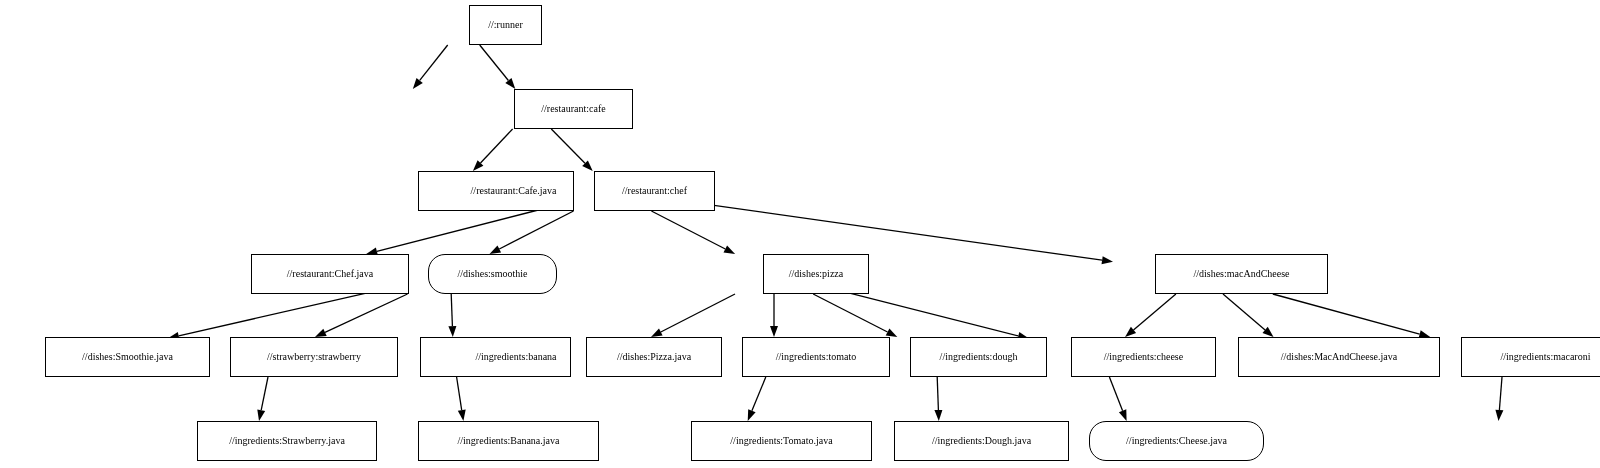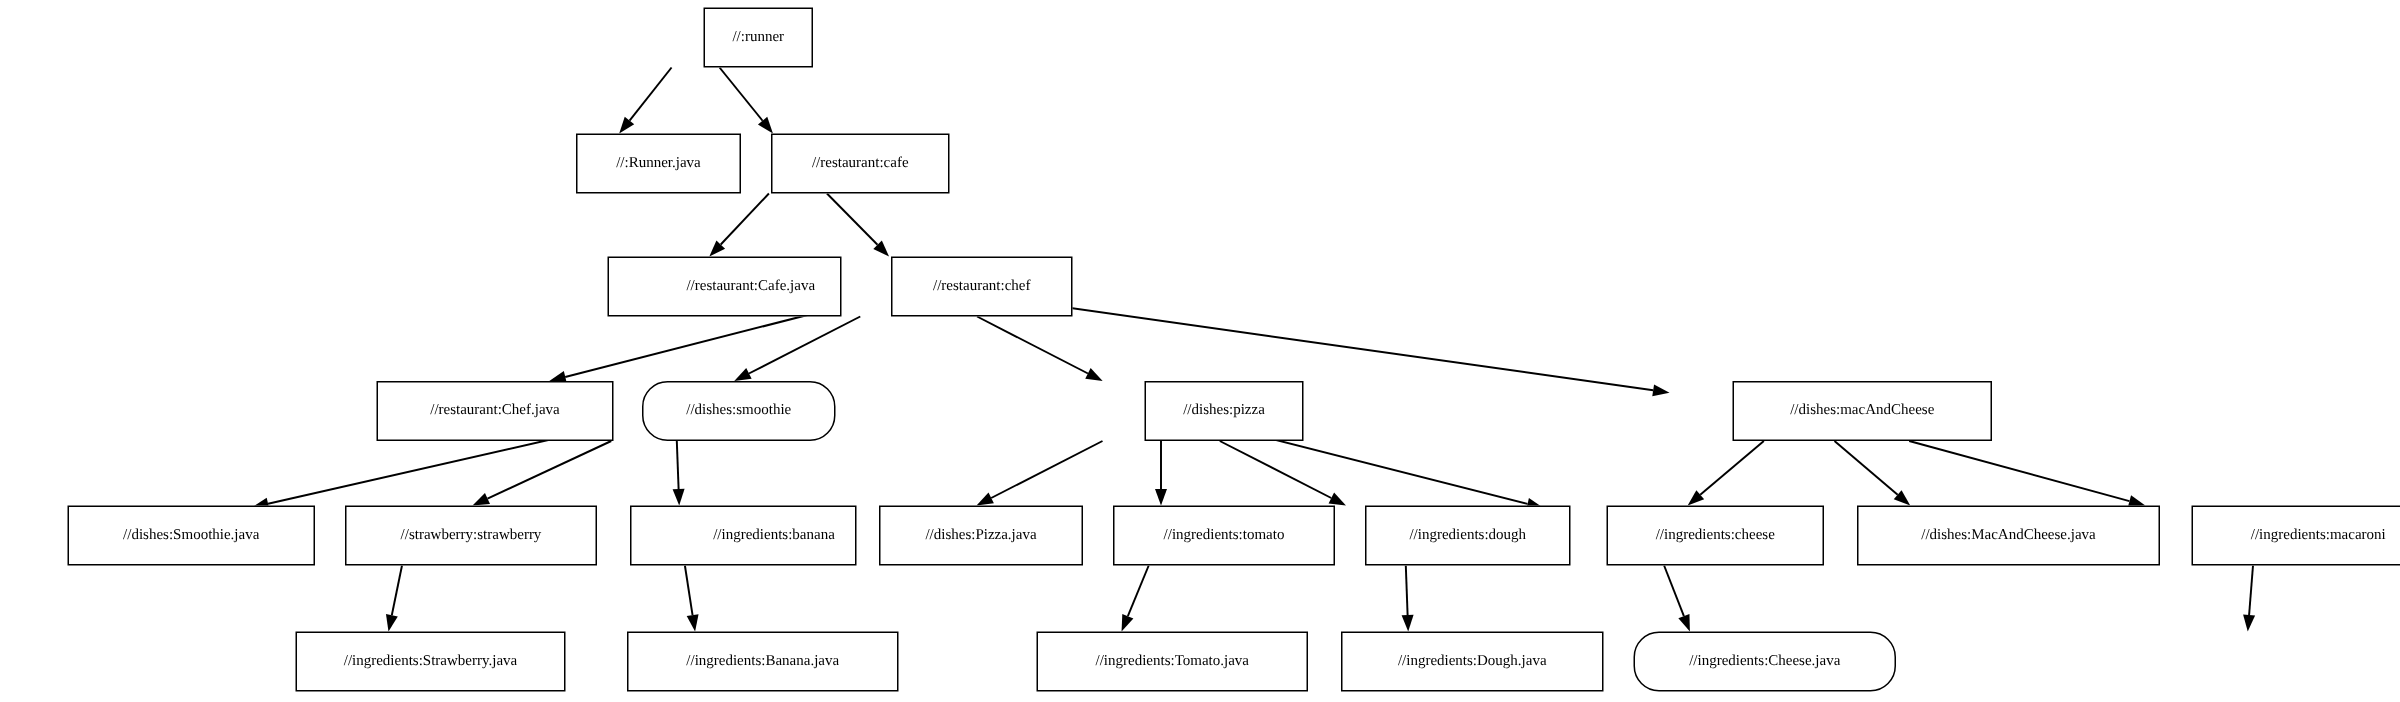--- a/index.html
+++ b/index.html
@@ -143,27 +143,24 @@
       </g>
       <g>
         <line x1="1502.0" y1="377.0" x2="1499.4" y2="410.0" stroke="#000000" stroke-width="1.3"></line>
         <polygon points="1498.5,421.0 1495.4,409.7 1503.4,410.3" fill="#000000"></polygon>
       </g>
     </svg>
   <div id="nodes-layer">
       <div class="node" style="left: 427px; top: 5px; width: 73px; height: 40px; border-color: rgb(0, 0, 0); background: rgb(255, 255, 255); color: rgb(0, 0, 0);">
         <span>//:runner</span>
       </div>
-      <div class="node" style="left: 342px; top: 89px; width: 110px; height: 40px; border-color: rgb(0, 0, 0); background: rgb(255, 255, 255); color: rgb(0, 0, 0);">
-        <span>//:Runner.java</span>
-      </div>
       <div class="node" style="left: 472px; top: 89px; width: 119px; height: 40px; border-color: rgb(0, 0, 0); background: rgb(255, 255, 255); color: rgb(0, 0, 0);">
         <span>//restaurant:cafe</span>
       </div>
-      <div class="node" style="left: 363px; top: 171px; width: 156px; height: 40px; border-color: rgb(0, 0, 0); background: rgb(255, 255, 255); color: rgb(0, 0, 0); padding-left: 35px;">
+      <div class="node" style="left: 376px; top: 171px; width: 156px; height: 40px; border-color: rgb(0, 0, 0); background: rgb(255, 255, 255); color: rgb(0, 0, 0); padding-left: 35px;">
         <span>//restaurant:Cafe.java</span>
       </div>
       <div class="node" style="left: 552px; top: 171px; width: 121px; height: 40px; border-color: rgb(0, 0, 0); background: rgb(255, 255, 255); color: rgb(0, 0, 0);">
         <span>//restaurant:chef</span>
       </div>
       <div class="node" style="left: 209px; top: 254px; width: 158px; height: 40px; border-color: rgb(0, 0, 0); background: rgb(255, 255, 255); color: rgb(0, 0, 0);">
         <span>//restaurant:Chef.java</span>
       </div>
       <div class="node" style="left: 386px; top: 254px; width: 129px; height: 40px; border-color: rgb(0, 0, 0); background: rgb(255, 255, 255); color: rgb(0, 0, 0); border-radius: 17px;">
         <span>//dishes:smoothie</span>

